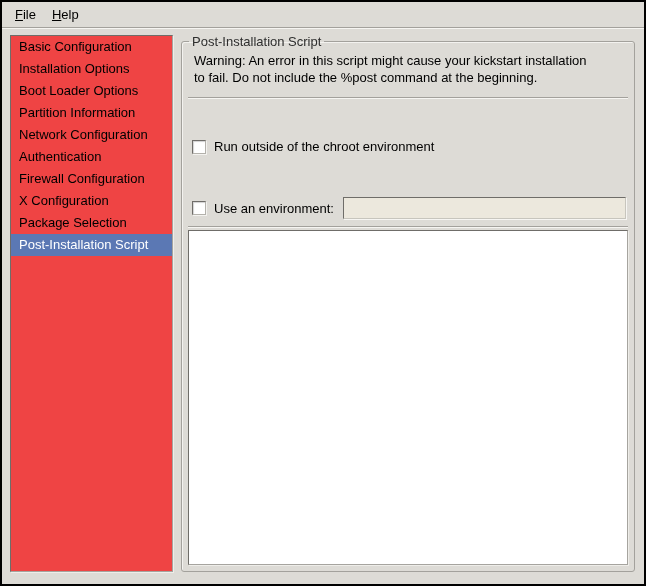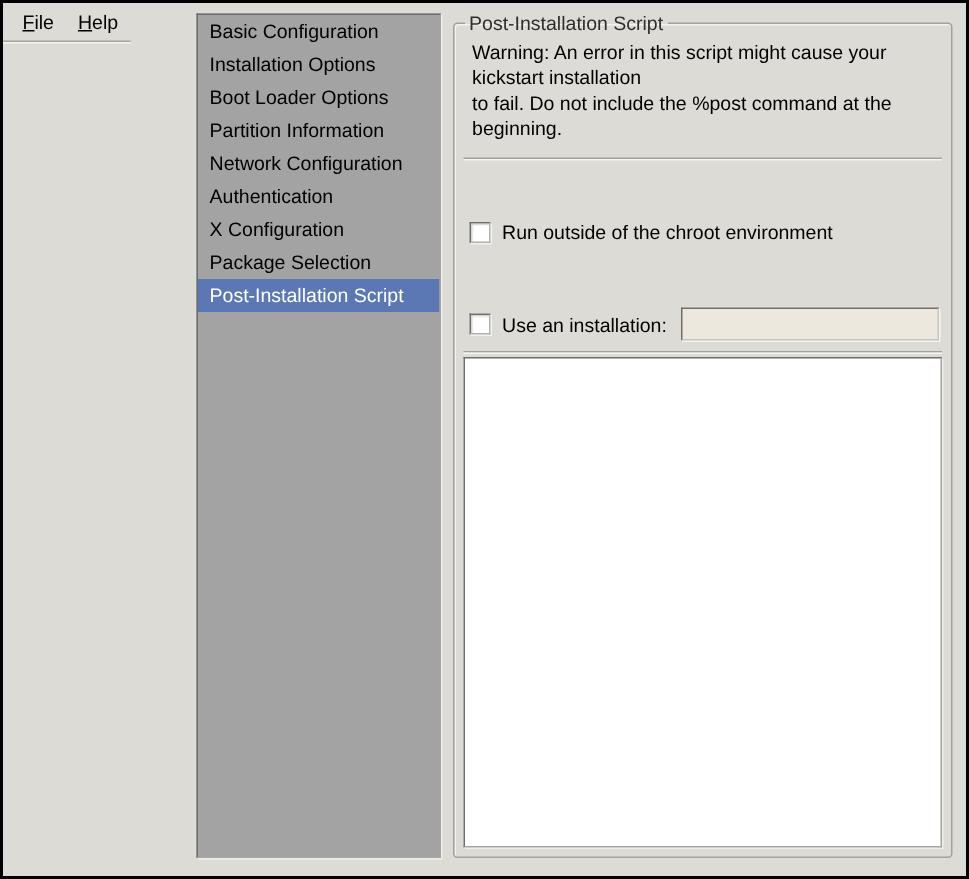--- a/index.html
+++ b/index.html
@@ -8,21 +8,21 @@
     font-family: "Liberation Sans", sans-serif;
     font-size: 13px;
     color: #000;
   }
   .window {
     width: 646px;
     height: 586px;
     background: var(--window-bg, #dddbd6);
     border: 2px solid #000;
     display: flex;
-    flex-direction: row;
+    flex-direction: column;
     overflow: hidden;
   }
   
   .menubar {
     flex: none;
     height: 26px;
     display: flex;
     align-items: center;
     padding-left: 5px;
     border-bottom: 1px solid #a3a19c;
@@ -38,26 +38,25 @@
     flex: 1;
     min-height: 0;
     display: flex;
     gap: 8px;
     padding: 7px 9px 12px 8px;
   }
   
   .sidebar {
     flex: none;
     width: 163px;
-    background: #a3a3a3;
+    background: #ef4444;
     border: 1px solid;
     border-color: #6f6d69 #a6a49f #a6a49f #6f6d69;
     box-shadow: 1px 1px 0 #eeede9;
     overflow: hidden;
-    margin-left: 36px;
   }
   .list-item {
     height: 22px;
     line-height: 22px;
     padding-left: 8px;
     white-space: nowrap;
     cursor: default;
   }
   .list-item.selected {
     background: var(--sel-bg, #5b78b4);
@@ -153,20 +152,21 @@
 
   <div class="content">
 
     <div class="sidebar">
       <div class="list-item">Basic Configuration</div>
       <div class="list-item">Installation Options</div>
       <div class="list-item">Boot Loader Options</div>
       <div class="list-item">Partition Information</div>
       <div class="list-item">Network Configuration</div>
       <div class="list-item">Authentication</div>
+      <div class="list-item">Firewall Configuration</div>
       <div class="list-item">X Configuration</div>
       <div class="list-item">Package Selection</div>
       <div class="list-item selected">Post-Installation Script</div>
     </div>
 
     <fieldset class="frame">
       <legend class="frame-title">Post-Installation Script</legend>
 
       <div class="warning">
         <div>Warning: An error in this script might cause your kickstart installation</div>
@@ -175,21 +175,21 @@
 
       <div class="sep"></div>
 
       <div class="check-row">
         <span class="checkbox"></span>
         <span>Run outside of the chroot environment</span>
       </div>
 
       <div class="check-row">
         <span class="checkbox"></span>
-        <span>Use an installation:</span>
+        <span>Use an environment:</span>
         <input class="entry" type="text" disabled="" value="" style="">
       </div>
 
       <div class="sep"></div>
 
 
       <textarea class="script-area" spellcheck="false" style=""></textarea>
     </fieldset>
 
   </div>

